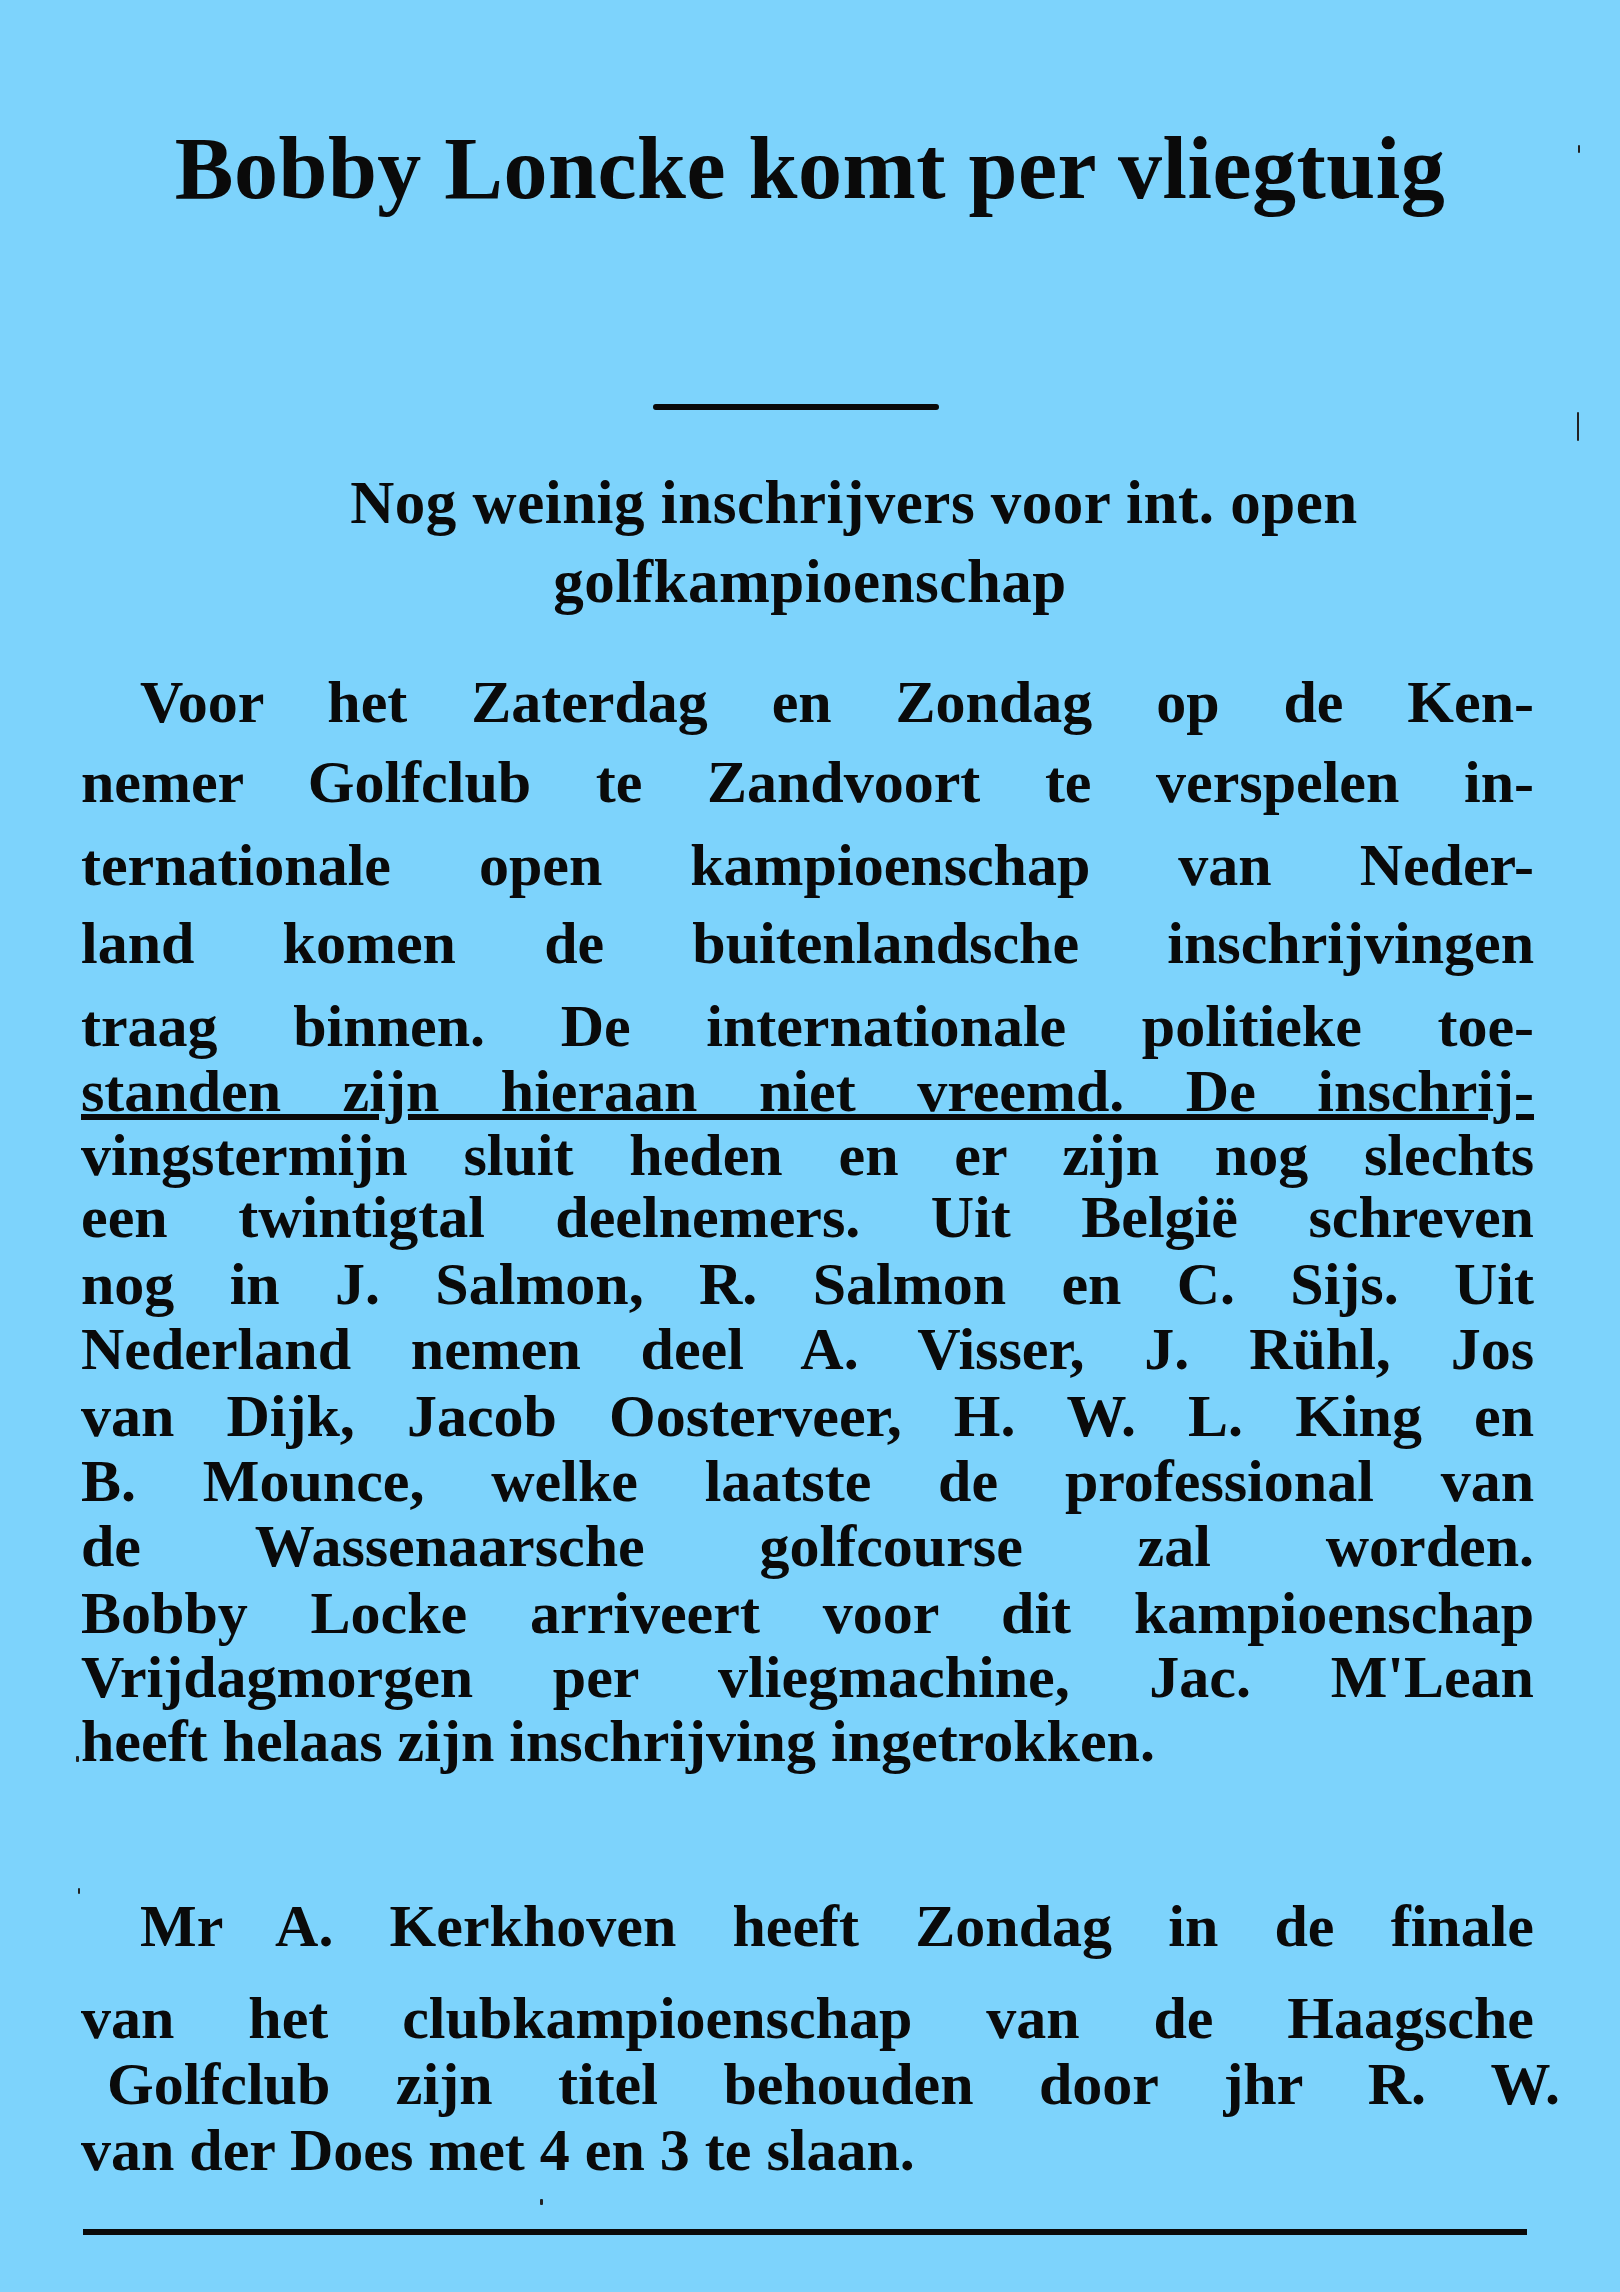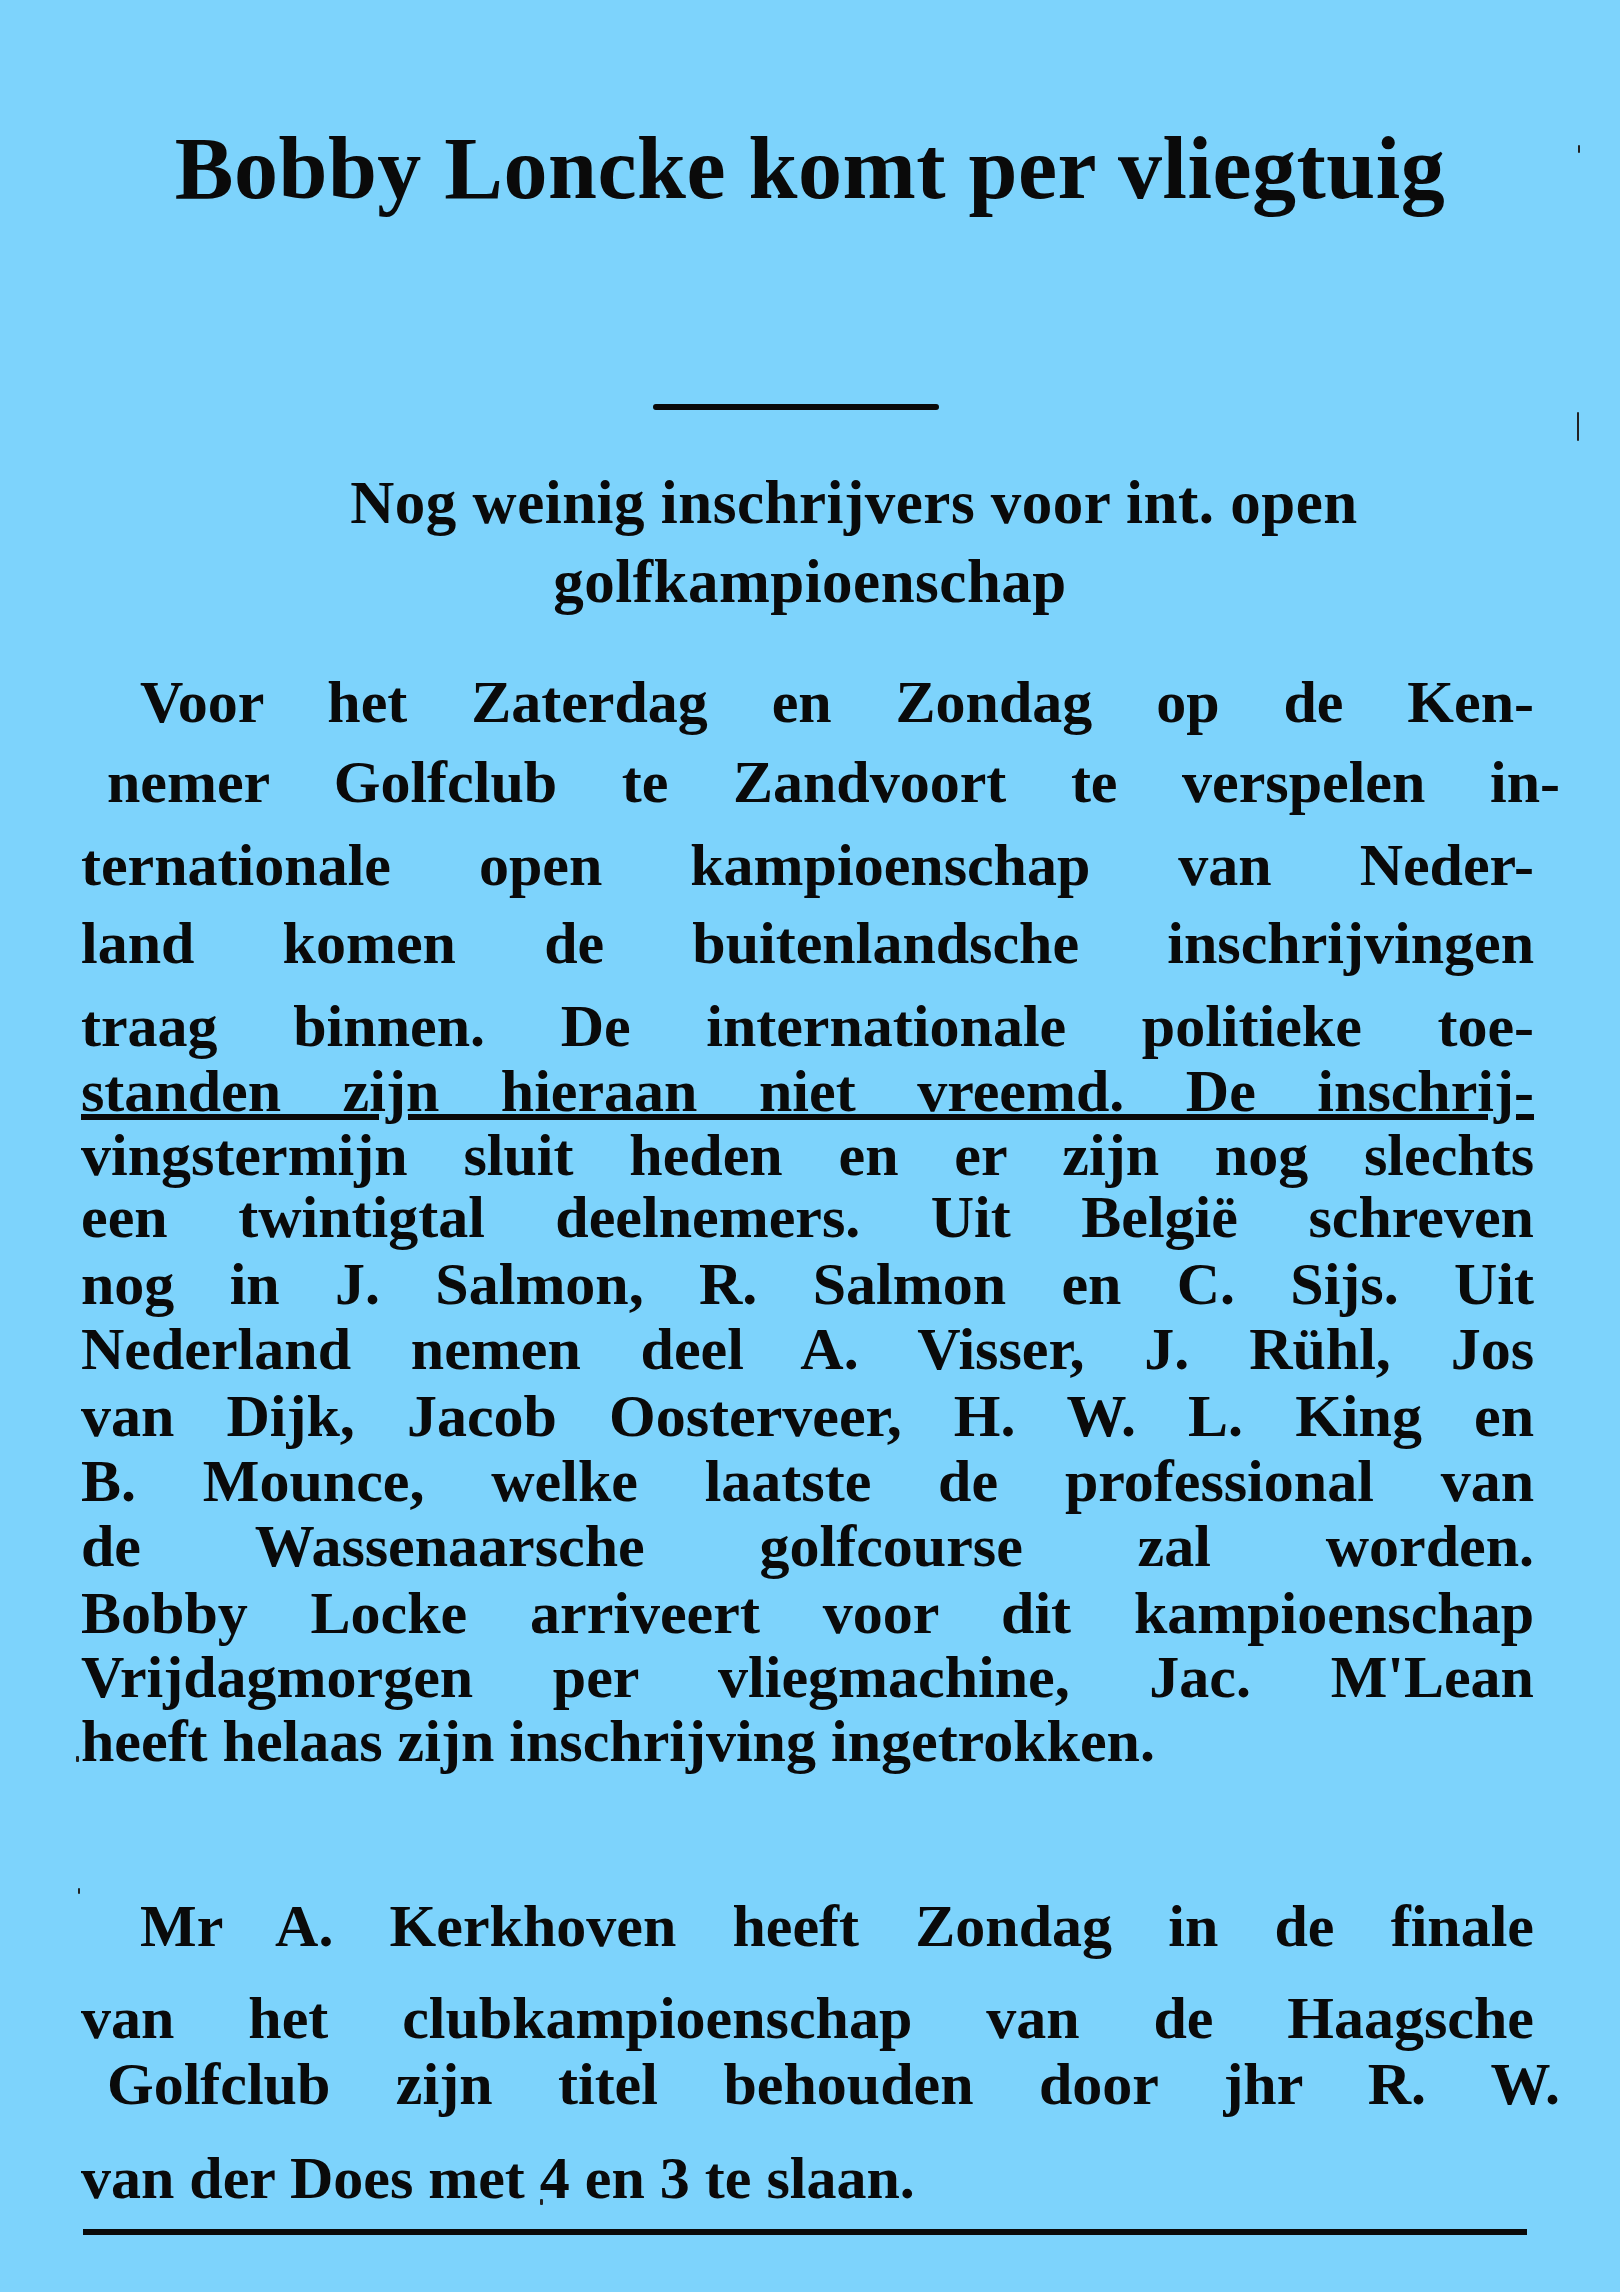--- a/index.html
+++ b/index.html
@@ -33,21 +33,21 @@
 
   <div class="line title-line" style="top:125px;">Bobby Loncke komt per vliegtuig</div>
 
   <div class="rule" style="left:653px; top:404px; width:286px; height:5.9px; border-radius:2.9px;"></div>
 
   <div class="line subtitle-line" style="top:472px;padding-left:44px;">Nog weinig inschrijvers voor int. open</div>
   <div class="line subtitle-line" style="top:551px;">golfkampioenschap</div>
 
   <div>
     <div class="line body-line indent" style="top:672px;">Voor het Zaterdag en Zondag op de Ken-</div>
-    <div class="line body-line" style="top:752px;margin-left:26px;">nemer Golfclub te Zandvoort te verspelen in-</div>
+    <div class="line body-line" style="top:752px;">nemer Golfclub te Zandvoort te verspelen in-</div>
     <div class="line body-line" style="top:835px;">ternationale open kampioenschap van Neder-</div>
     <div class="line body-line" style="top:913px;">land komen de buitenlandsche inschrijvingen</div>
     <div class="line body-line" style="top:996px;">traag binnen. De internationale politieke toe-</div>
     <div class="line body-line" style="top:1061px;text-decoration:underline;">standen zijn hieraan niet vreemd. De inschrij-</div>
     <div class="line body-line" style="top:1125px;">vingstermijn sluit heden en er zijn nog slechts</div>
     <div class="line body-line" style="top:1187px;">een twintigtal deelnemers. Uit België schreven</div>
     <div class="line body-line" style="top:1254px;">nog in J. Salmon, R. Salmon en C. Sijs. Uit</div>
     <div class="line body-line" style="top:1319px;">Nederland nemen deel A. Visser, J. Rühl, Jos</div>
     <div class="line body-line" style="top:1386px;">van Dijk, Jacob Oosterveer, H. W. L. King en</div>
     <div class="line body-line" style="top:1451px;">B. Mounce, welke laatste de professional van</div>
@@ -55,21 +55,21 @@
     <div class="line body-line" style="top:1583px;">Bobby Locke arriveert voor dit kampioenschap</div>
     <div class="line body-line" style="top:1647px;">Vrijdagmorgen per vliegmachine, Jac. M'Lean</div>
     <div class="line body-line last" style="top:1711px;">heeft helaas zijn inschrijving ingetrokken.</div>
   </div>
 
 
   <div>
     <div class="line body-line indent" style="top:1896px;">Mr A. Kerkhoven heeft Zondag in de finale</div>
     <div class="line body-line" style="top:1988px;">van het clubkampioenschap van de Haagsche</div>
     <div class="line body-line" style="top:2054px;margin-left:26px;">Golfclub zijn titel behouden door jhr R. W.</div>
-    <div class="line body-line last" style="top:2120px;margin-top:28px;">van der Does met 4 en 3 te slaan.</div>
+    <div class="line body-line last" style="top:2120px;">van der Does met 4 en 3 te slaan.</div>
   </div>
 
   <div class="rule" style="left:83px; top:2229px; width:1444px; height:5.9px;"></div>
 
   <div class="speck" style="left:1577px; top:412px; width:2px; height:29px;"></div>
   <div class="speck" style="left:1578px; top:145px; width:2px; height:7.8px;"></div>
   <div class="speck" style="left:76px; top:1756px; width:2.9px; height:5.9px;"></div>
   <div class="speck" style="left:78px; top:1888px; width:2px; height:5.9px;"></div>
   <div class="speck" style="left:540px; top:2199px; width:2.9px; height:5.9px;"></div>
 </div>

